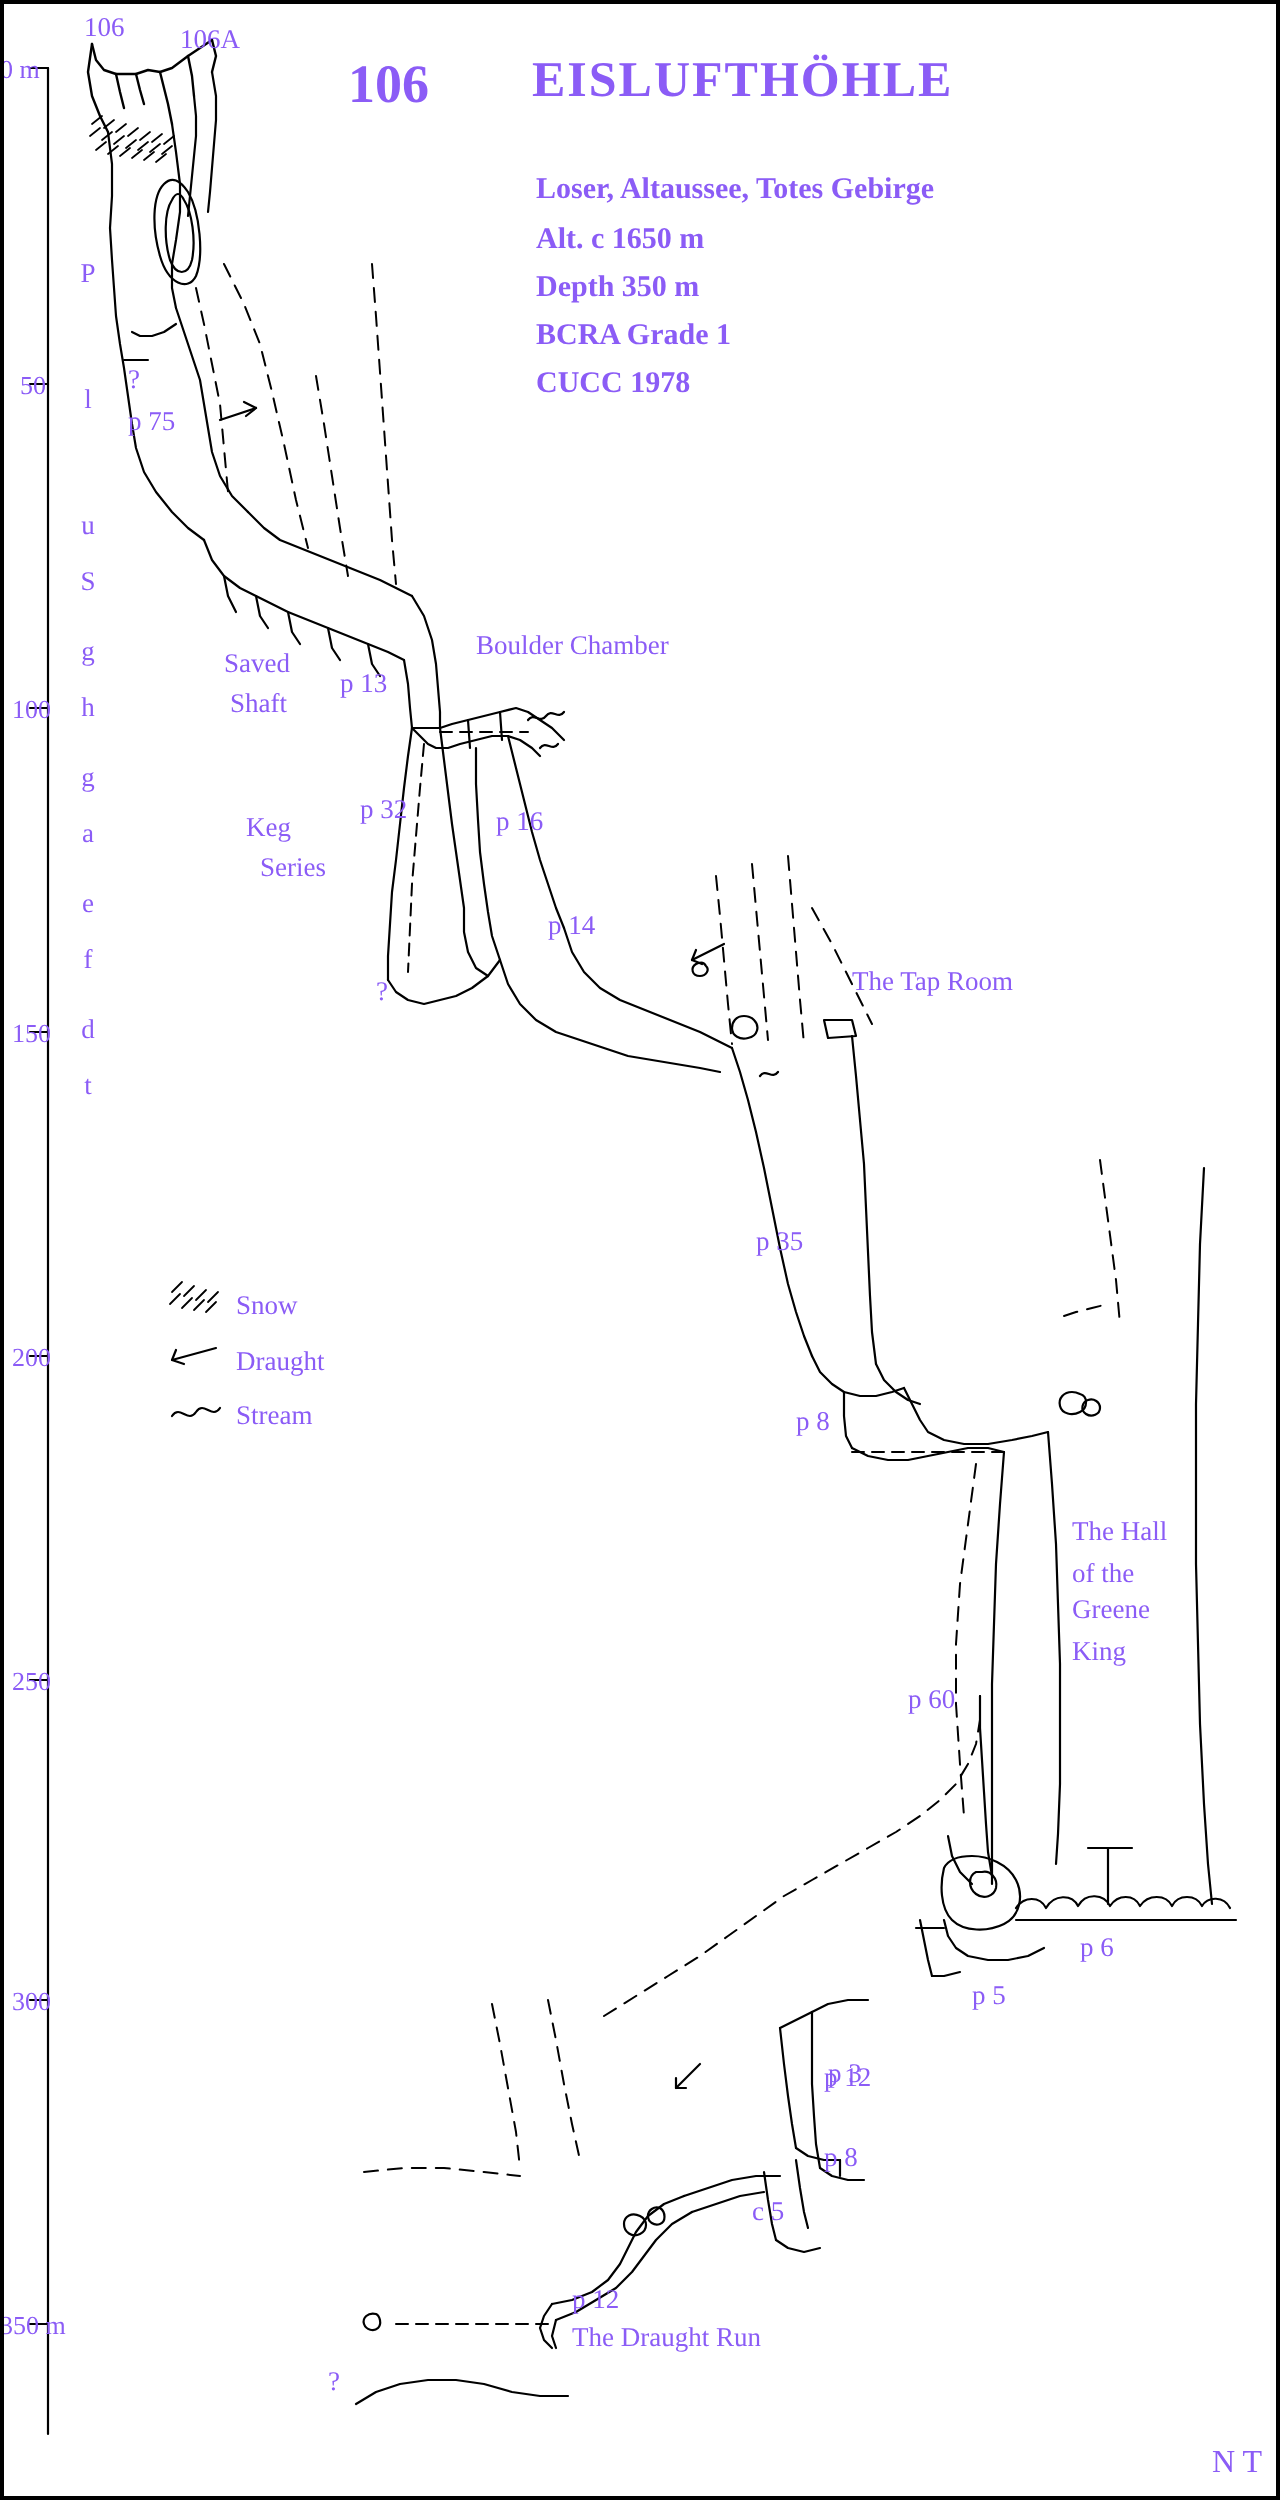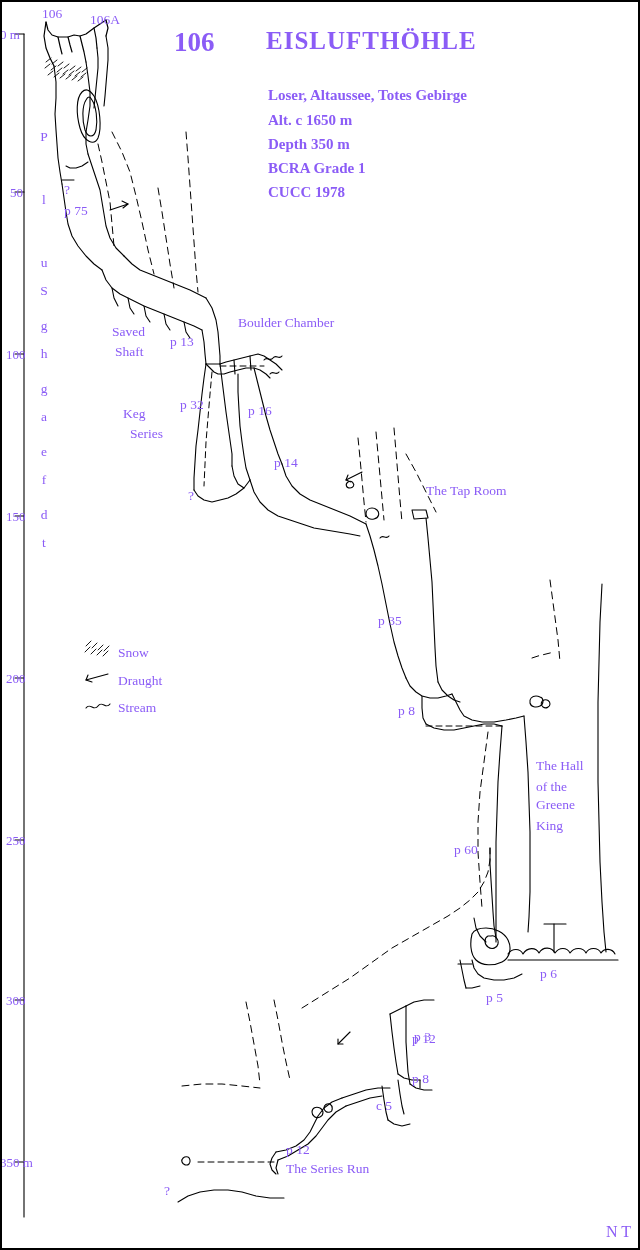--- a/index.html
+++ b/index.html
@@ -396,21 +396,21 @@
   <div class="txt lbl" style="left:110px; top:322px;">Saved</div>
   <div class="txt lbl" style="left:113px; top:342px;">Shaft</div>
   <div class="txt lbl" style="left:121px; top:404px;">Keg</div>
   <div class="txt lbl" style="left:128px; top:424px;">Series</div>
   <div class="txt lbl" style="left:236px; top:301px;margin-top:12px;">Boulder Chamber</div>
   <div class="txt lbl" style="left:424px; top:481px;">The Tap Room</div>
   <div class="txt lbl" style="left:534px; top:756px;">The Hall</div>
   <div class="txt lbl" style="left:534px; top:777px;">of the</div>
   <div class="txt lbl" style="left:534px; top:795px;">Greene</div>
   <div class="txt lbl" style="left:534px; top:816px;">King</div>
-  <div class="txt lbl" style="left:284px; top:1159px;">The Series Run</div>
+  <div class="txt lbl" style="left:284px; top:1159px;">The Draught Run</div>
 
   <div class="txt legend-lbl" style="left:116px; top:643px;">Snow</div>
   <div class="txt legend-lbl" style="left:116px; top:671px;">Draught</div>
   <div class="txt legend-lbl" style="left:116px; top:698px;">Stream</div>
 
   <div class="txt credit" style="left:604px; top:1221px;">N T</div>
 
 </div>
 
 </body></html>

